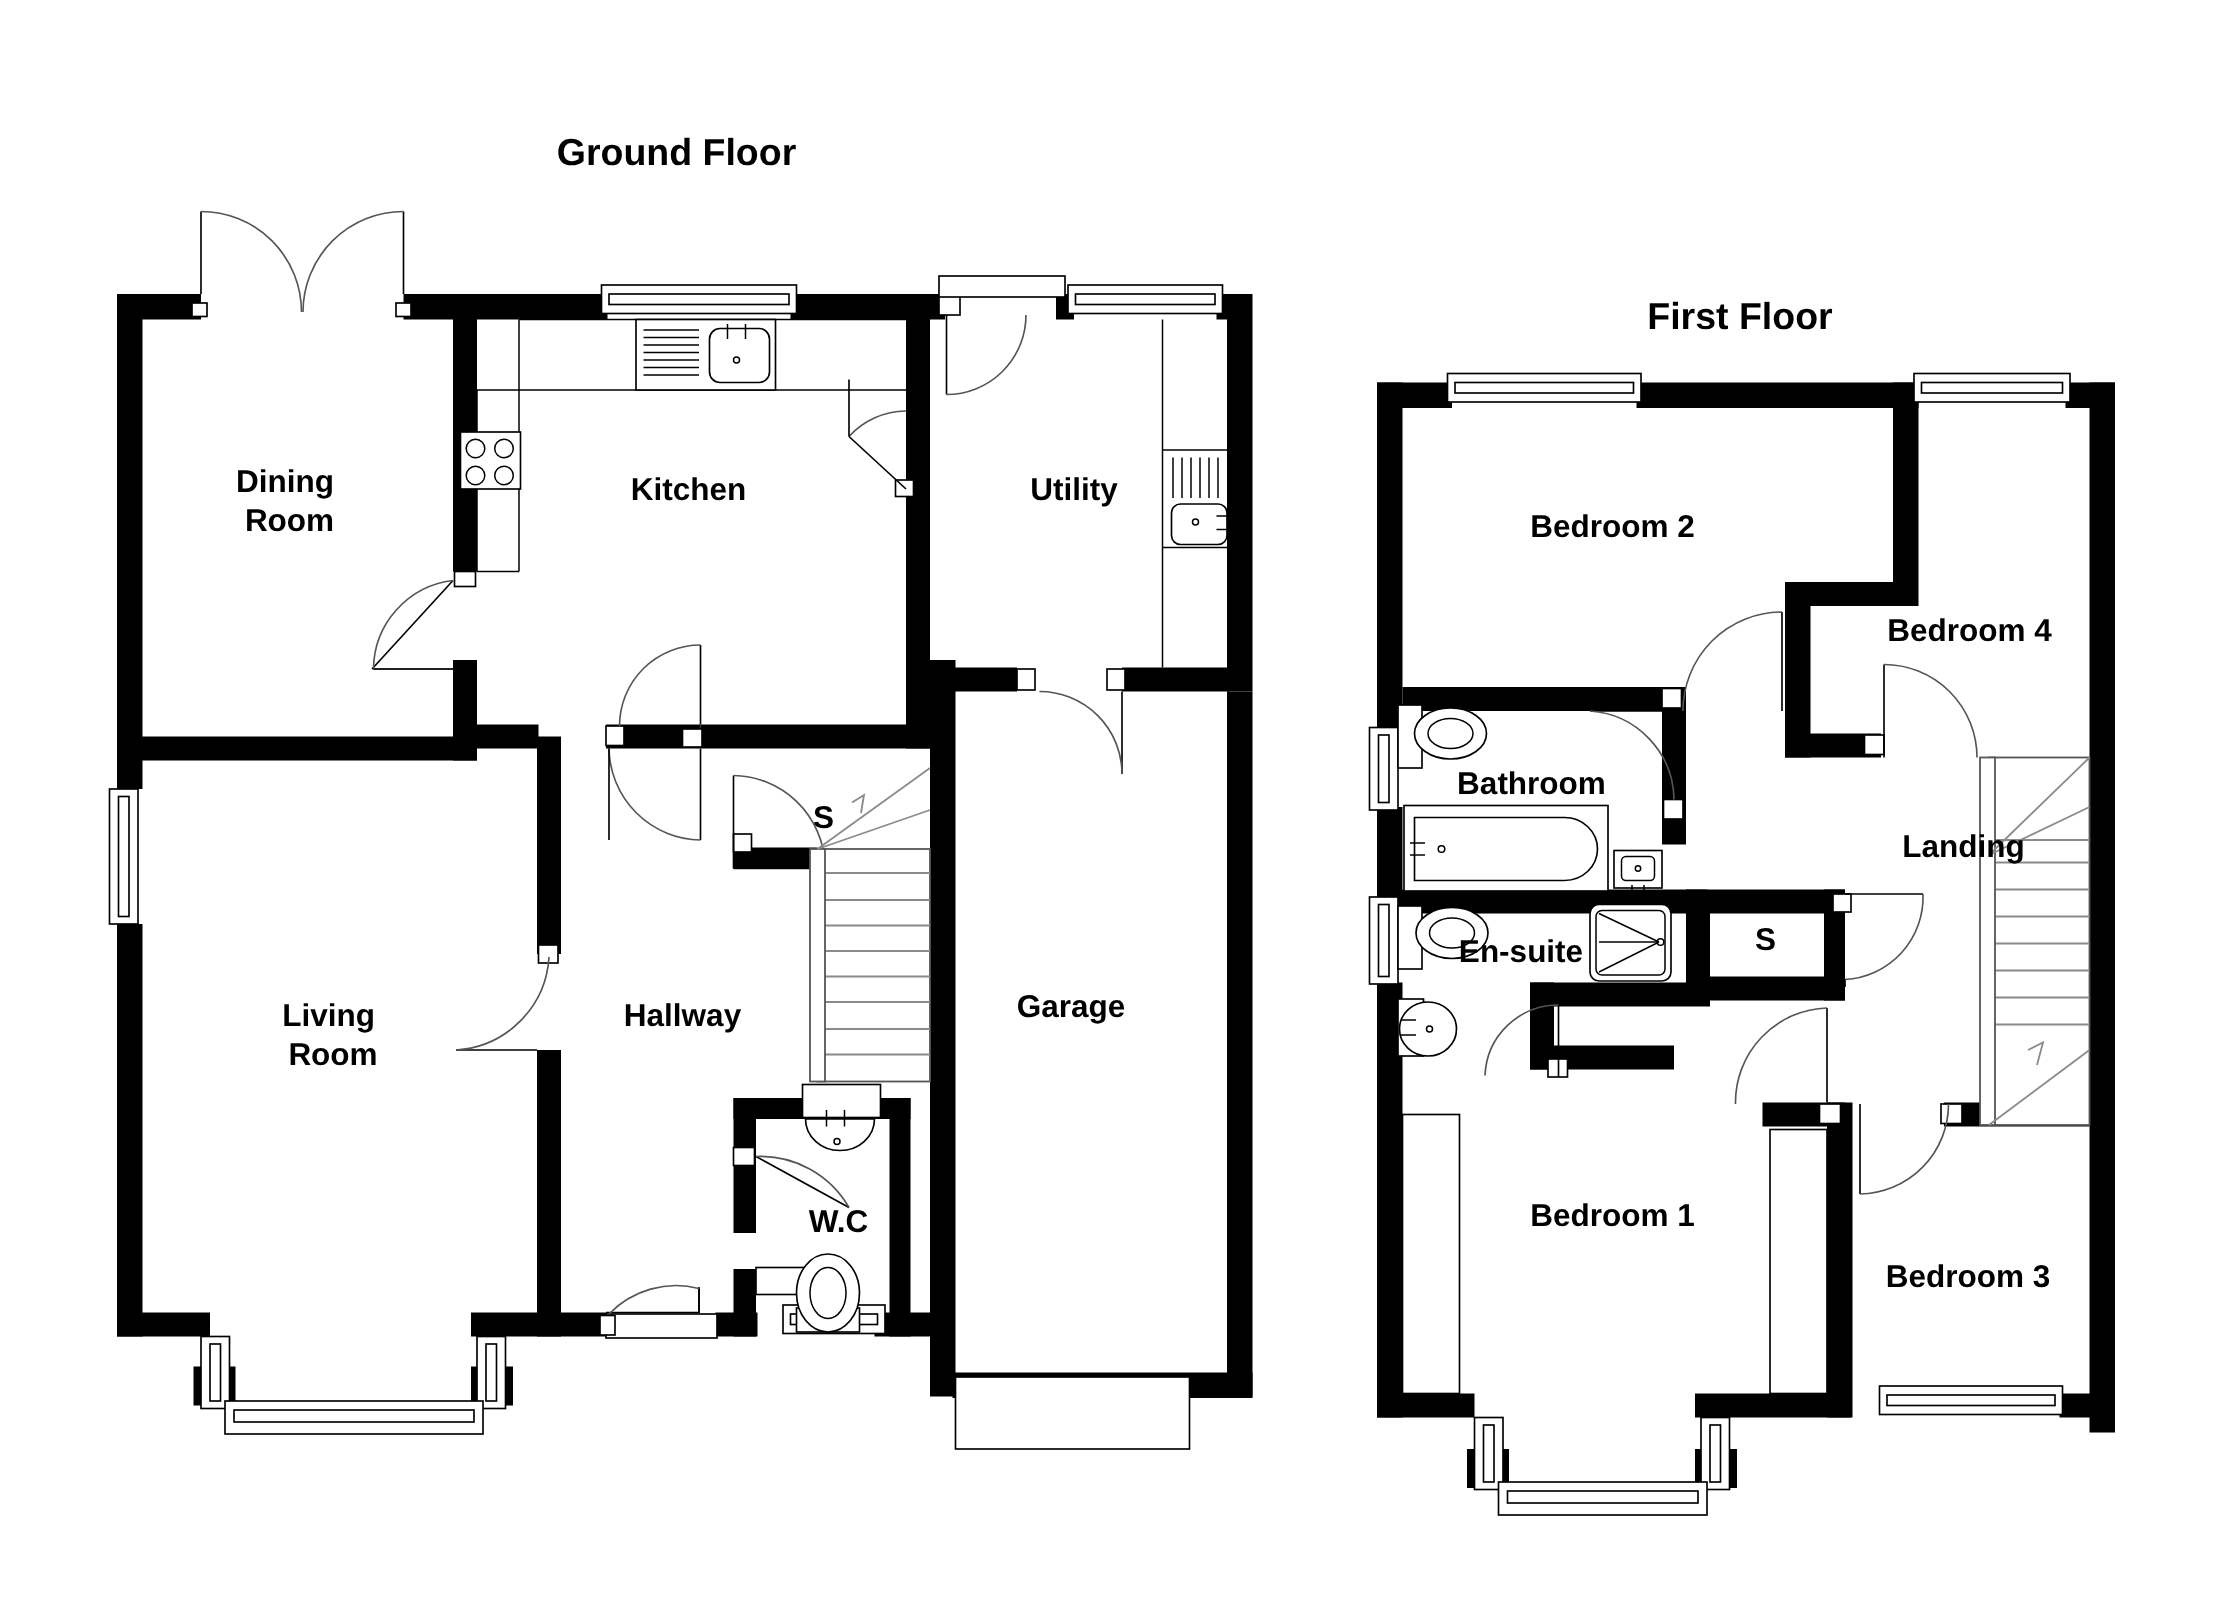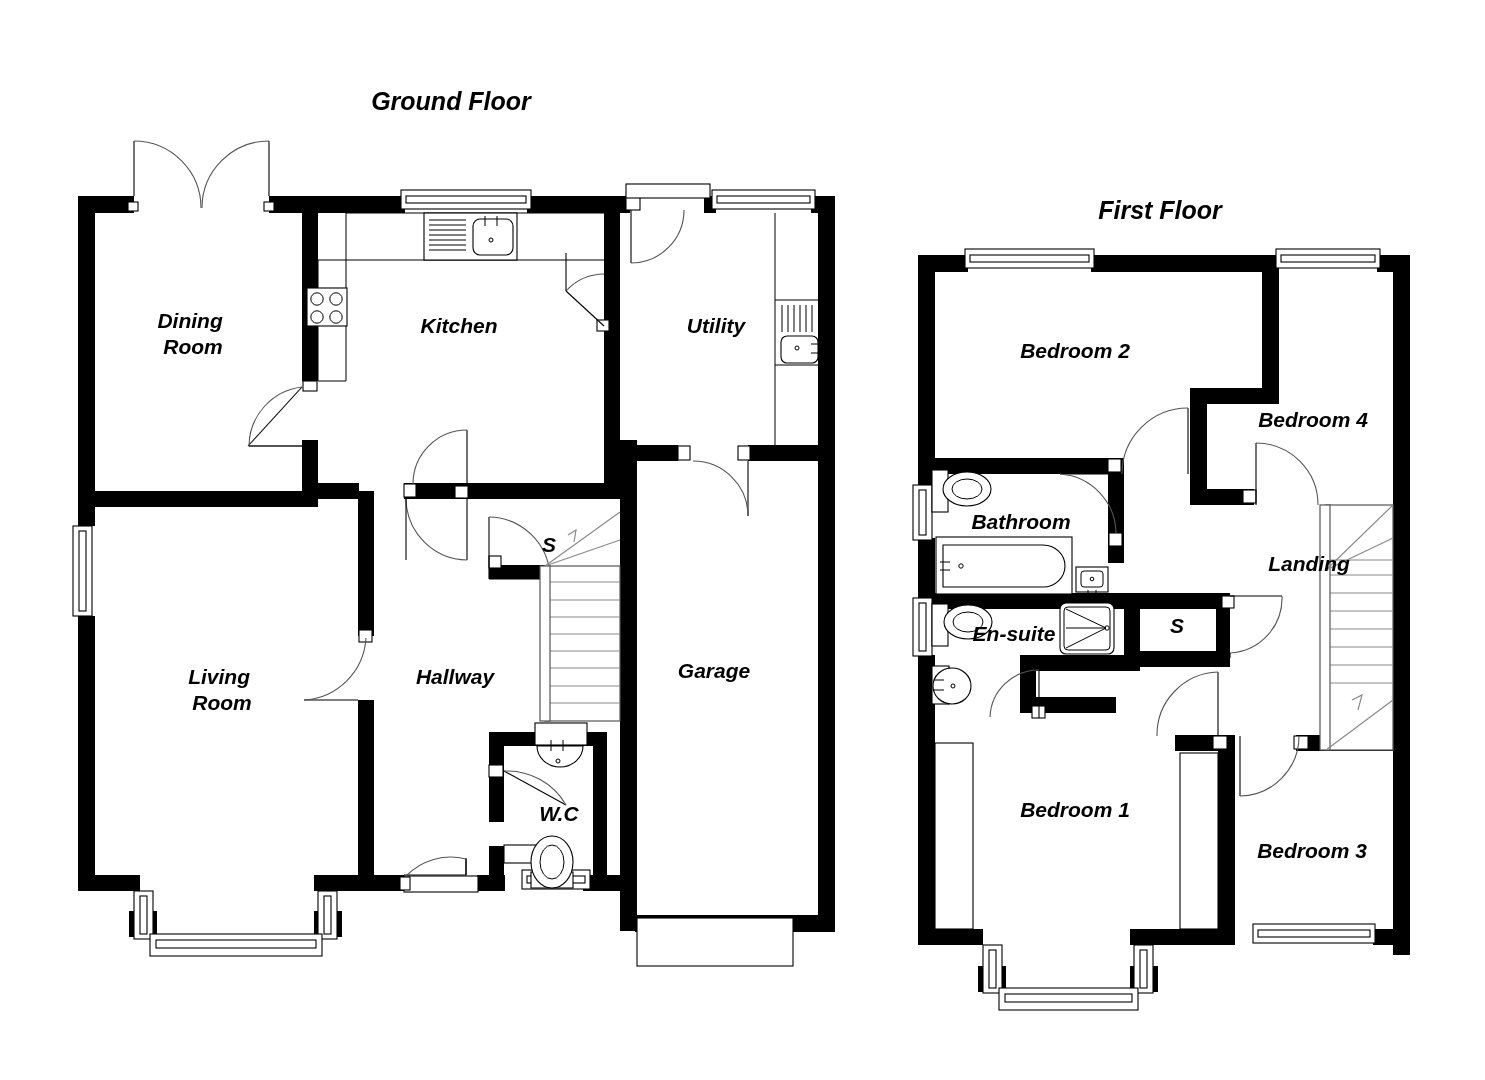--- a/index.html
+++ b/index.html
@@ -12,21 +12,20 @@
     height: 1080px;
     position: relative;
     font-family: "Liberation Sans", sans-serif;
     overflow: hidden;
   }
   #floorplan-root {
     position: absolute;
     left: 0; top: 0;
     width: 1485px;
     height: 1080px;
-    font-style: italic;
   }
   svg.plan {
     position: absolute;
     left: 0; top: 0;
     width: 1485px;
     height: 1080px;
   }
   .floor-title {
     font-family: "Liberation Sans", sans-serif;
     font-weight: bold;

